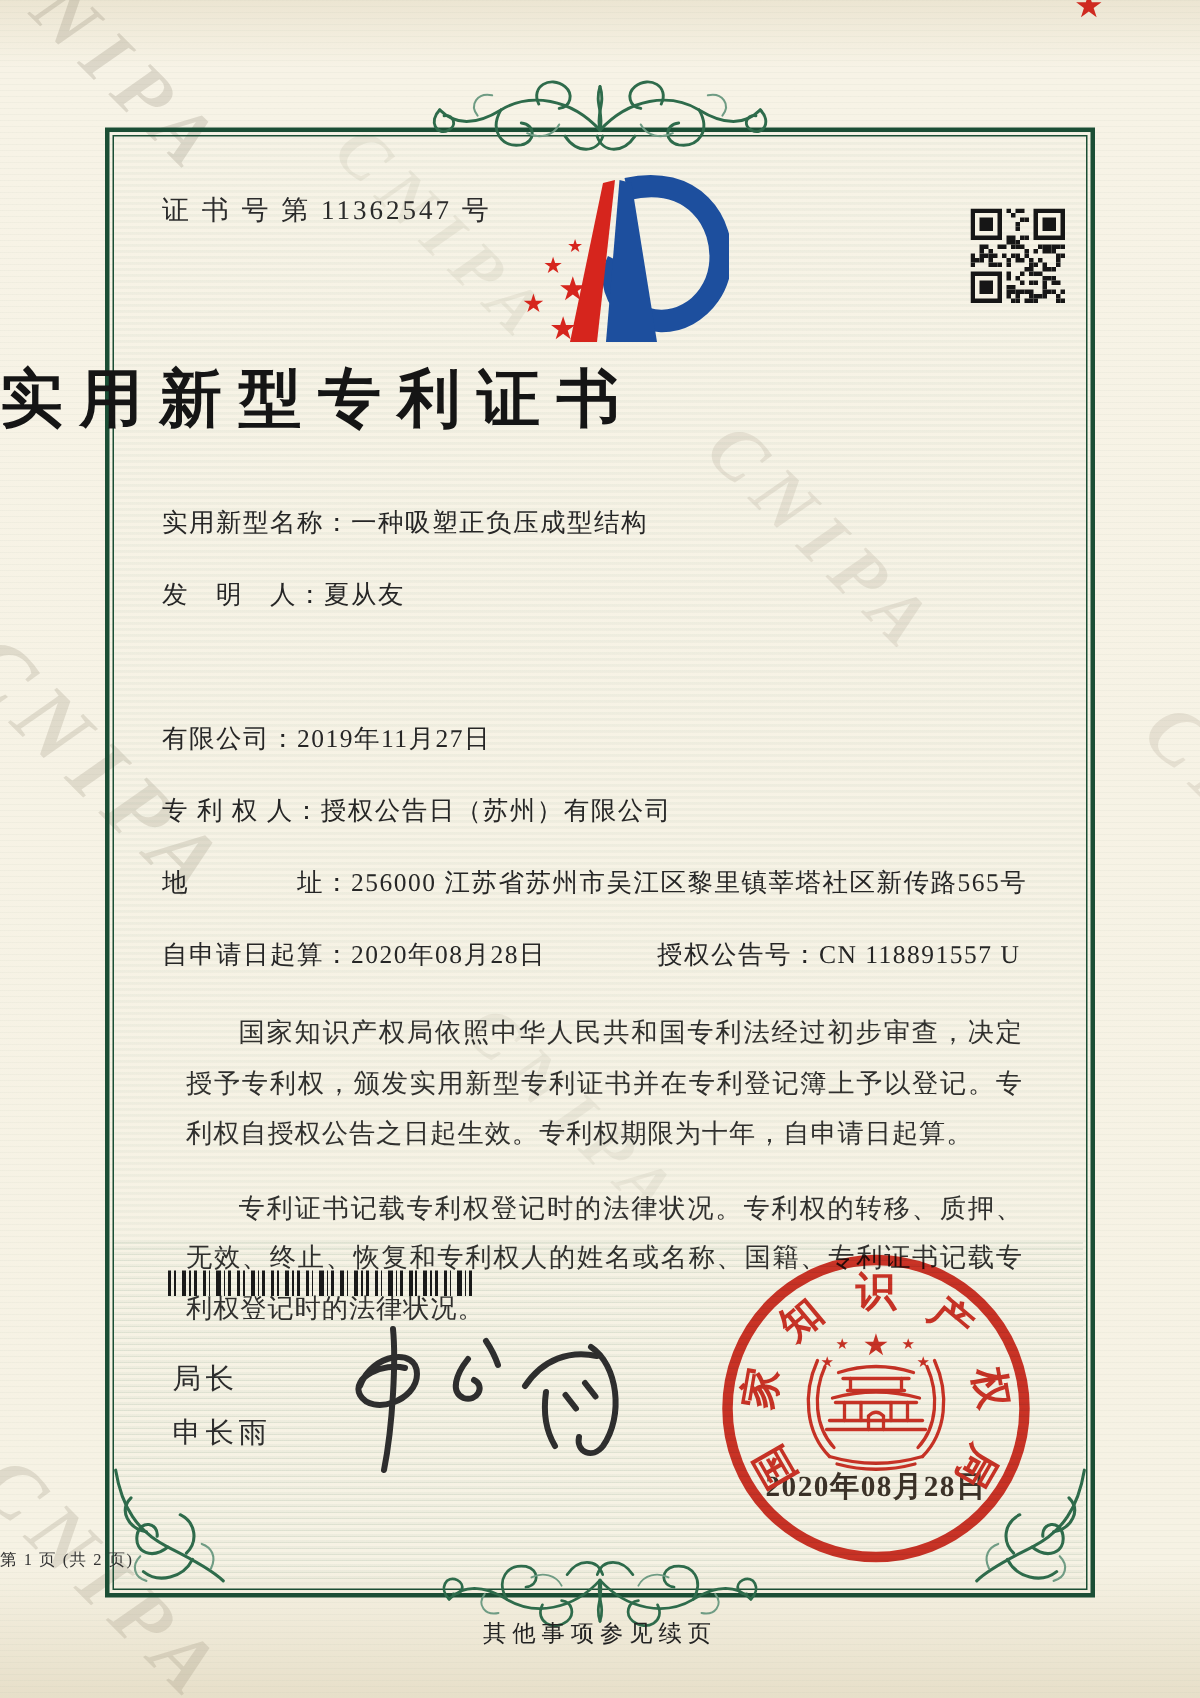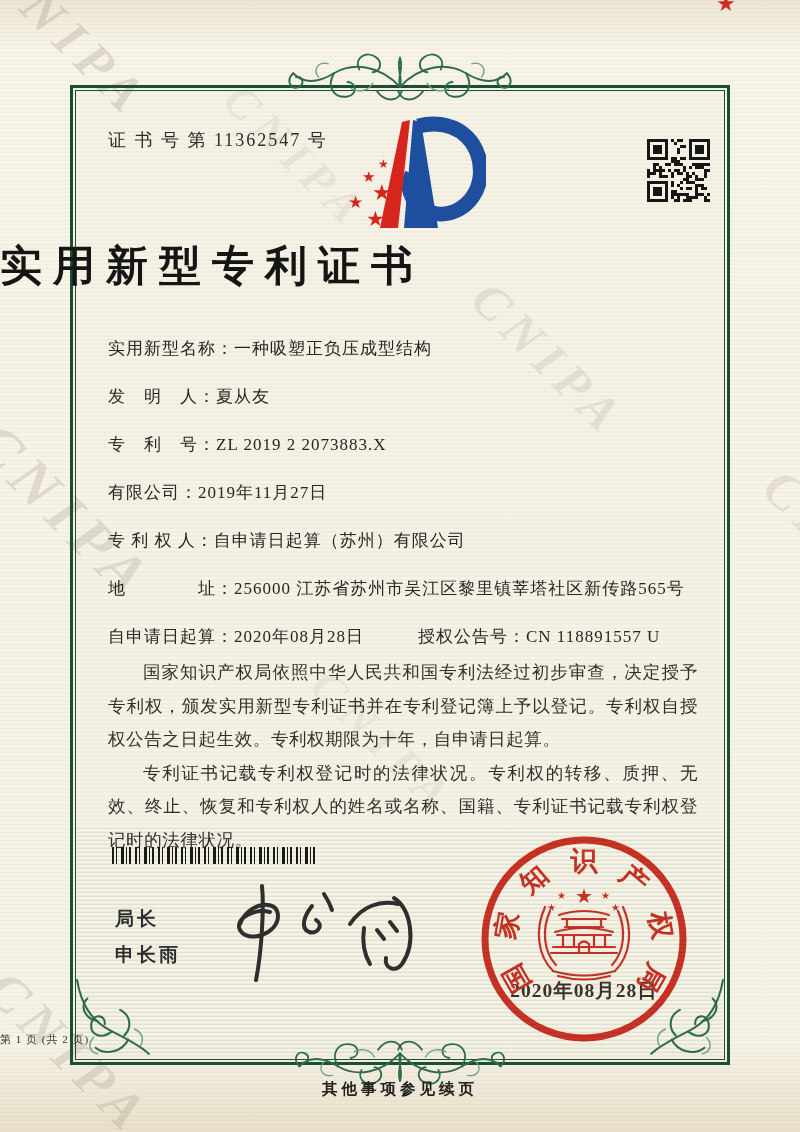--- a/index.html
+++ b/index.html
@@ -26,48 +26,48 @@
   .orn path{fill:none;stroke:#2e6b4b;stroke-width:2;stroke-linecap:round;}
   .orn .lt path{stroke:#6f9c84;stroke-width:1.4;}
   
   .cert-no{position:absolute;left:108px;top:128px;font-size:18px;letter-spacing:2px;color:#2b2b2b;}
   .title{position:absolute;left:0;top:238px;width:100%;
          font-size:42px;font-weight:700;letter-spacing:11px;color:#151515;}
   .field{position:absolute;left:108px;width:600px;font-size:17px;color:#262626;
          letter-spacing:1px;white-space:nowrap;}
   .flabel{color:#262626;}
   .fvalue{color:#262626;}
-  .grant2{margin-left:54px;font-family:Liberation Serif, serif;}
+  .grant2{margin-left:74px;font-family:Liberation Serif, serif;}
   .bodytext{position:absolute;left:108px;top:656px;width:590px;font-size:17.5px;
             line-height:33.5px;color:#30302e;text-align:justify;letter-spacing:0.6px;}
-  .bodytext p{margin:0;text-indent:2em;}
+  .bodytext p{margin:16px;text-indent:2em;}
   
   .barcode{position:absolute;left:112px;top:847px;width:203px;height:17px;
      background:repeating-linear-gradient(90deg,
         #1a1a1a 0 2px, rgba(0,0,0,0) 2px 4px,
         #1a1a1a 4px 5px, rgba(0,0,0,0) 5px 9px,
         #1a1a1a 9px 12px, rgba(0,0,0,0) 12px 14px,
         #1a1a1a 14px 15px, rgba(0,0,0,0) 15px 17px,
         #1a1a1a 17px 19px, rgba(0,0,0,0) 19px 23px);}
   
-  .sig-label{position:absolute;left:115px;font-size:19px;font-weight:700;color:#2d2d2d;
+  .sig-label{position:absolute;left:115px;font-size:19px;font-weight:400;color:#2d2d2d;
              font-family:"Liberation Sans",sans-serif;letter-spacing:3px;}
   .sig-script{position:absolute;left:212px;top:872px;}
   
   .seal{position:absolute;left:478px;top:833px;width:212px;height:212px;
         mix-blend-mode:multiply;opacity:0.94;}
   .seal-char{position:absolute;left:50%;top:50%;font-size:27px;font-weight:700;
         color:#d0281c;font-family:"Liberation Serif",serif;}
   .seal-date{position:absolute;left:50%;top:144px;transform:translateX(-50%);
         font-size:19.5px;color:#33281f;white-space:nowrap;letter-spacing:1px;font-weight:600;}
   
   .page-no{position:absolute;left:0;top:1032px;width:100%;text-align:left;
            font-size:11px;color:#333;letter-spacing:1px;}
   .cont-note{position:absolute;left:0;top:1079px;width:100%;text-align:center;
-           font-size:15.5px;color:#222;letter-spacing:4px;font-weight:bold;}
+           font-size:15.5px;color:#222;letter-spacing:4px;}
   .top-star{position:absolute;left:716px;top:-9px;color:#cf2a20;font-size:22px;}
 </style>
 </head>
 <body>
 
 <div id="page">
 
   <div class="wm" style="left:-30px;top:8px;font-size:52px;color:rgba(120,112,88,0.20)">CNIPA</div>
   <div class="wm" style="left:205px;top:130px;font-size:46px;color:rgba(125,116,92,0.10)">CNIPA</div>
   <div class="wm" style="left:452px;top:330px;font-size:50px;color:rgba(125,116,92,0.14)">CNIPA</div>
@@ -258,26 +258,24 @@
       <rect x="1" y="15" width="5" height="5" fill="#f6f2e4"></rect>
       <rect x="2" y="16" width="3" height="3" fill="#161616"></rect>
     </svg>
 
   <div class="title">实用新型专利证书</div>
 
   <div class="field" style="top:385px">
     <span class="flabel">发　明　人：</span><span class="fvalue">夏从友</span></div>
   <div class="field" style="top:337px">
     <span class="flabel">实用新型名称：</span><span class="fvalue">一种吸塑正负压成型结构</span></div>
-  <div class="field" style="top:433px">
-    <span class="flabel">专　利　号：</span><span class="fvalue">ZL 2019 2 2073883.X</span></div>
   <div class="field" style="top:481px">
     <span class="flabel">有限公司：</span><span class="fvalue">2019年11月27日</span></div>
   <div class="field" style="top:529px">
-    <span class="flabel">专 利 权 人：</span><span class="fvalue">自申请日起算（苏州）有限公司</span></div>
+    <span class="flabel">专 利 权 人：</span><span class="fvalue">授权公告日（苏州）有限公司</span></div>
   <div class="field" style="top:577px">
     <span class="flabel">地　　　　址：</span><span class="fvalue">256000 江苏省苏州市吴江区黎里镇莘塔社区新传路565号</span></div>
   <div class="field" style="top:625px">
     <span class="flabel">自申请日起算：</span><span class="fvalue">2020年08月28日</span><span class="flabel grant2">授权公告号：</span><span class="fvalue">CN 118891557 U</span></div>
 
   <div class="bodytext">
     <p>国家知识产权局依照中华人民共和国专利法经过初步审查，决定授予专利权，颁发实用新型专利证书并在专利登记簿上予以登记。专利权自授权公告之日起生效。专利权期限为十年，自申请日起算。</p>
     <p>专利证书记载专利权登记时的法律状况。专利权的转移、质押、无效、终止、恢复和专利权人的姓名或名称、国籍、专利证书记载专利权登记时的法律状况。</p>
   </div>
 

